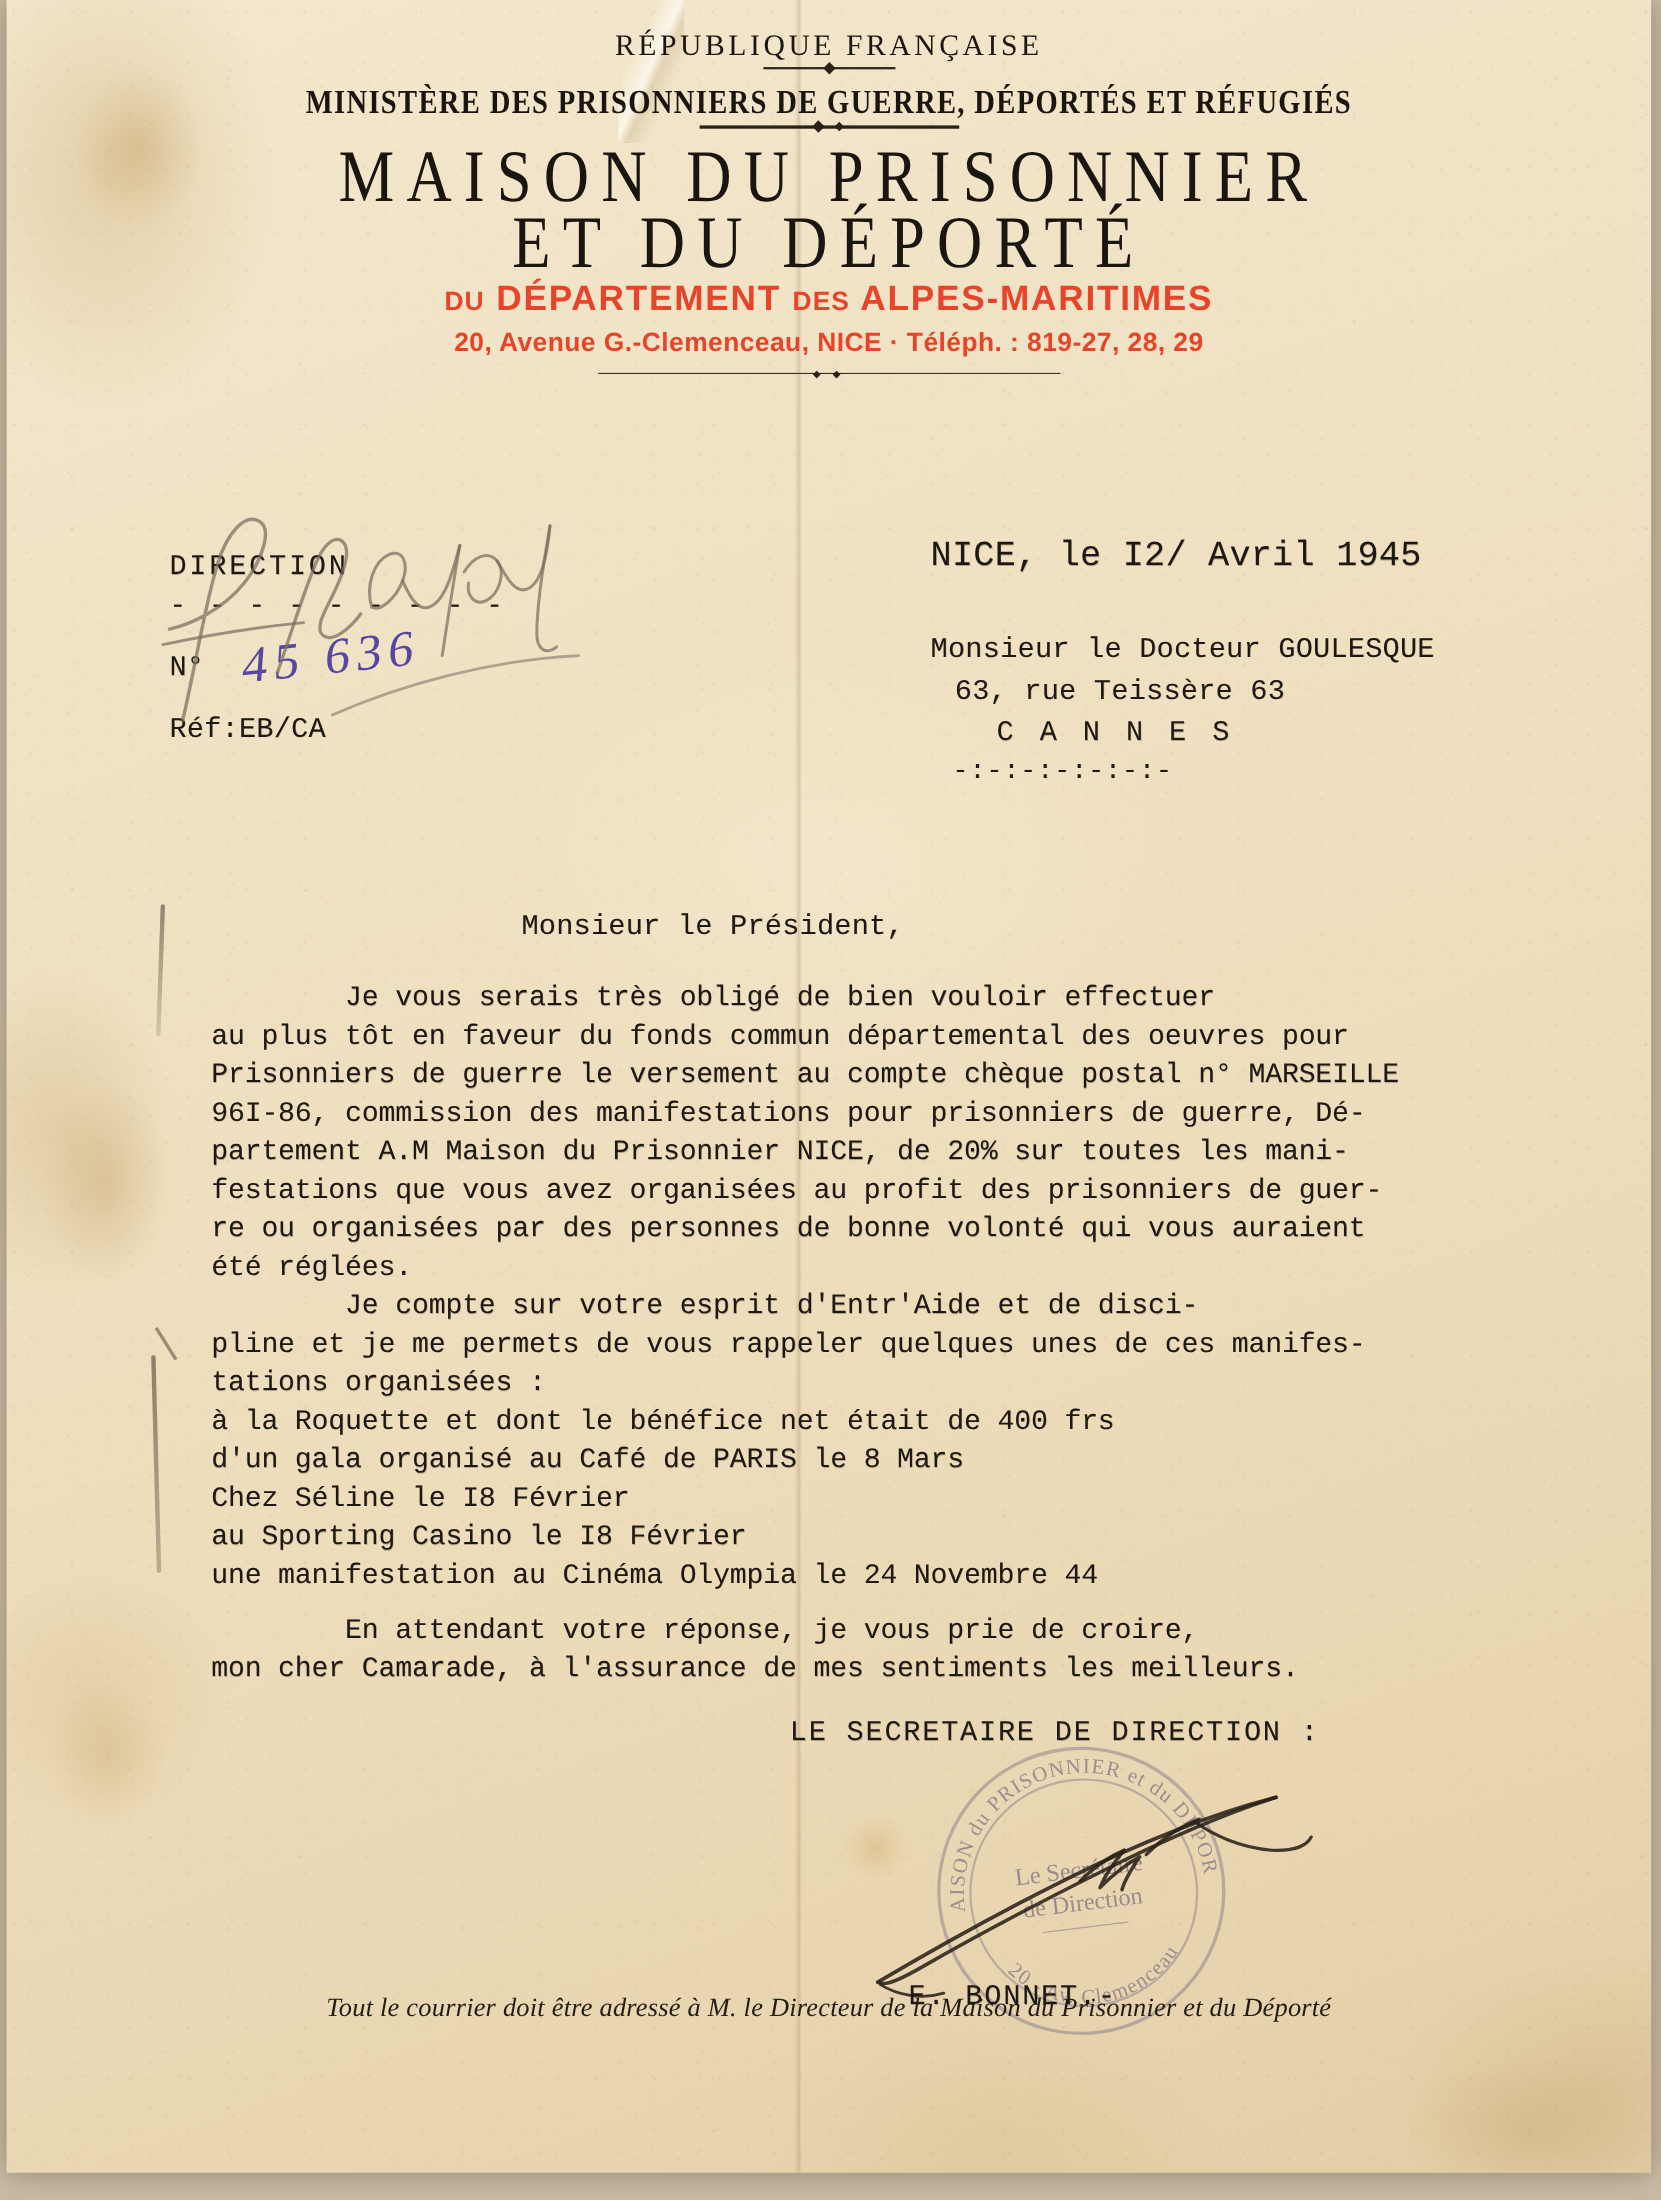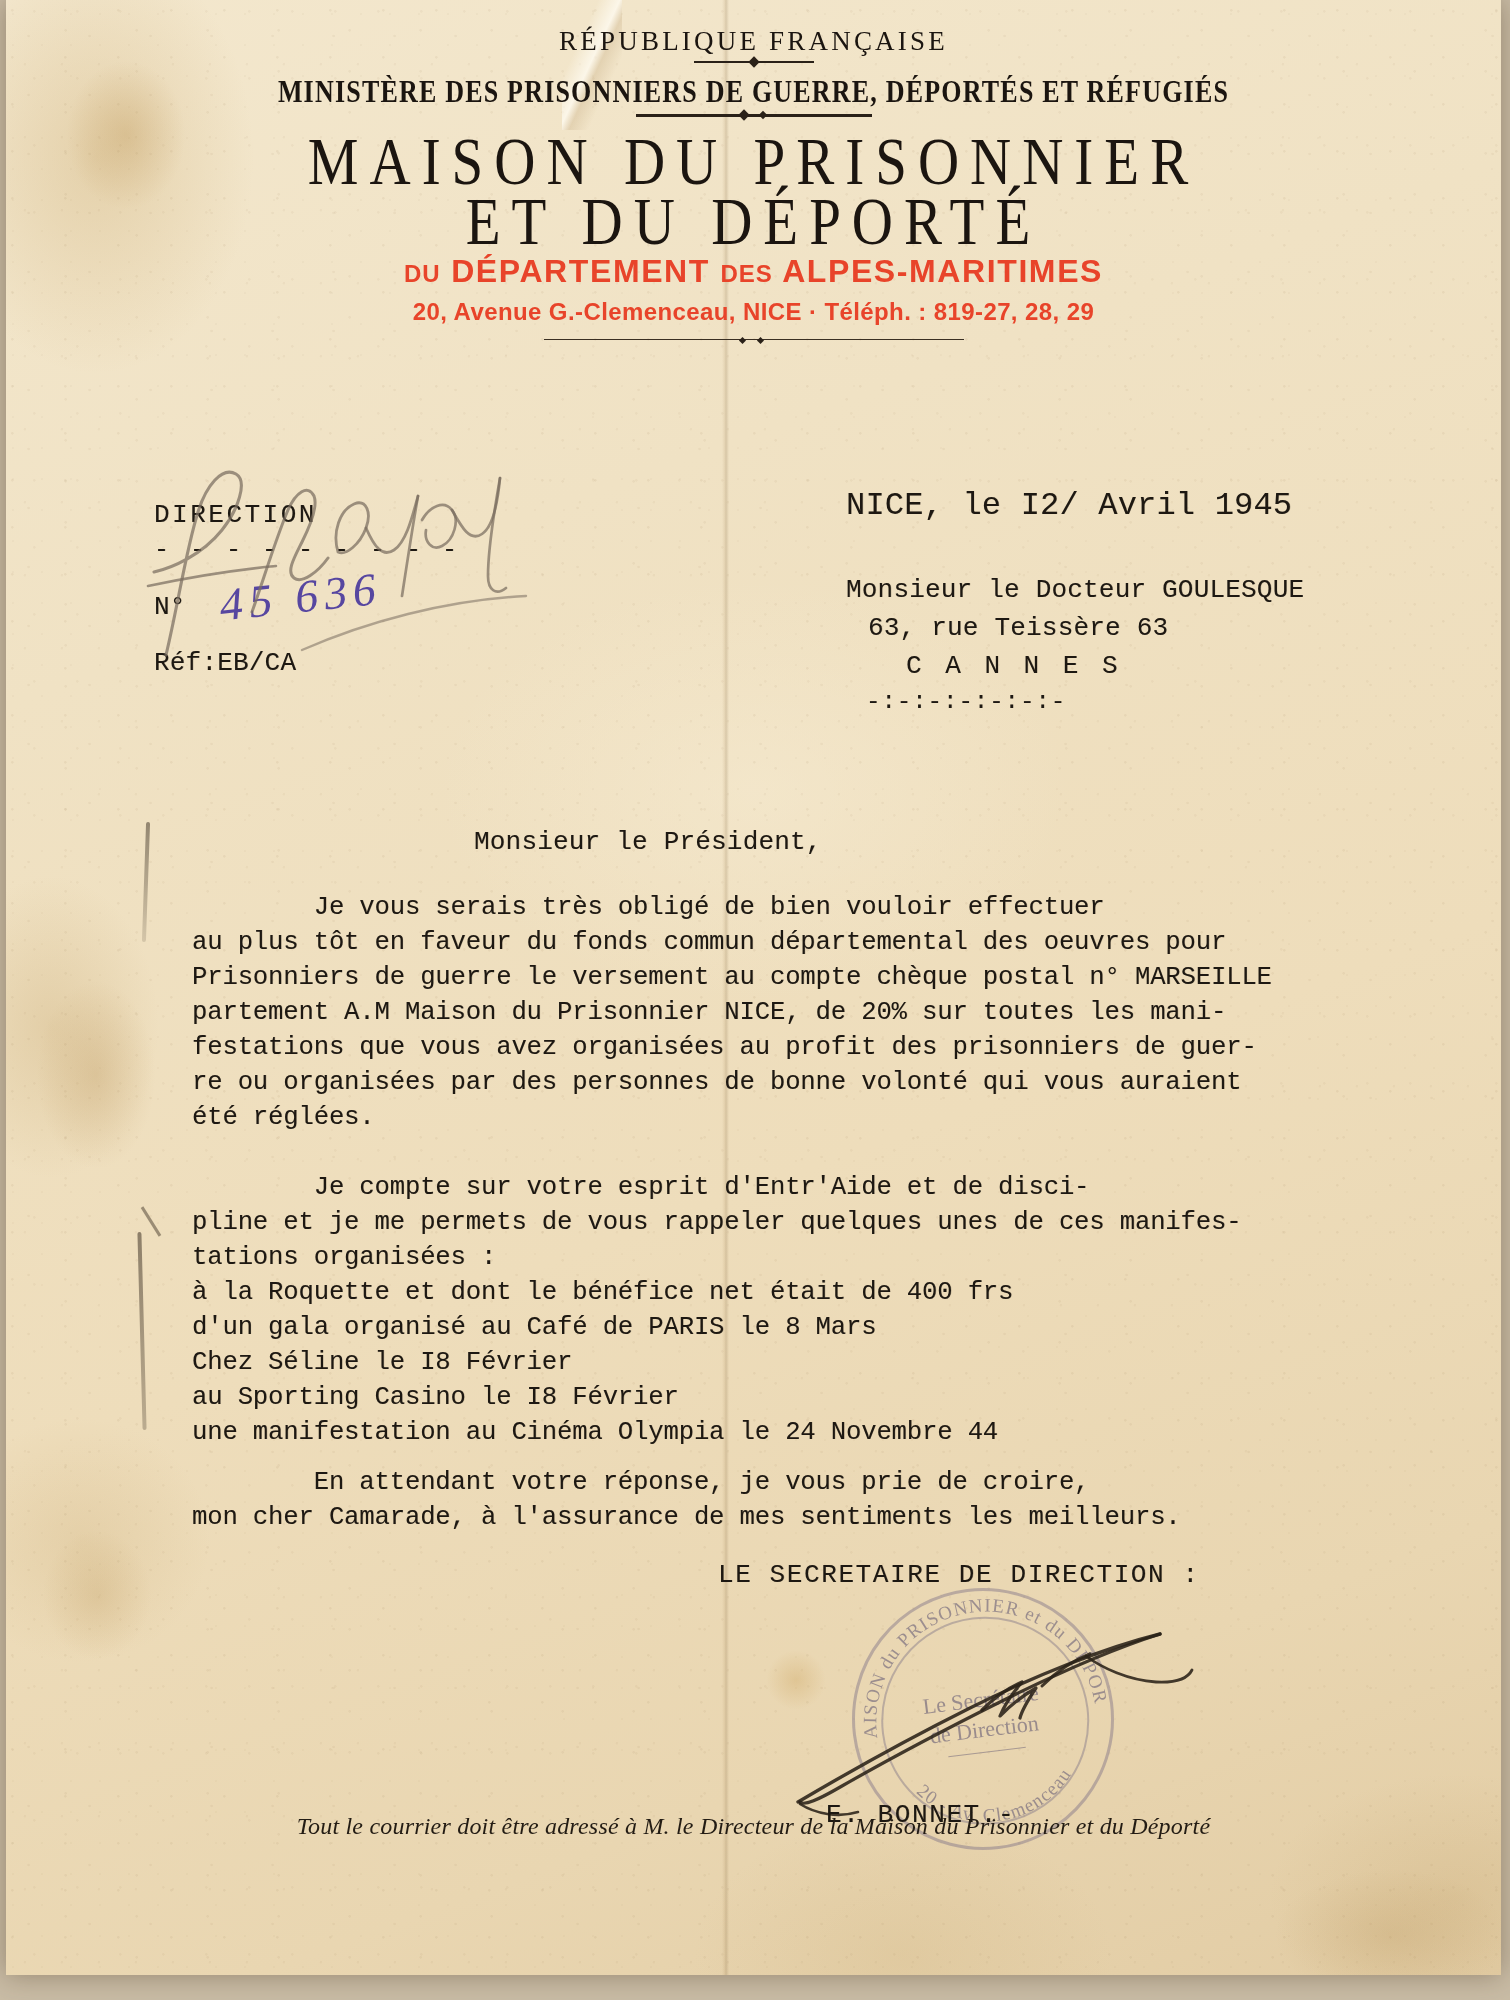--- a/index.html
+++ b/index.html
@@ -304,20 +304,21 @@
     <div class="tw" id="salut">Monsieur le Président,</div>
 
     <div id="penMarkLeftTop"></div>
     <div id="penTickMid"></div>
     <div id="penMarkLeftMid"></div>
 
     <div class="para" id="para1">
         <div class="ln">        Je vous serais très obligé de bien vouloir effectuer</div>
         <div class="ln">au plus tôt en faveur du fonds commun départemental des oeuvres pour</div>
         <div class="ln">Prisonniers de guerre le versement au compte chèque postal n° MARSEILLE</div>
+        <div class="ln">96I-86, commission des manifestations pour prisonniers de guerre, Dé-</div>
         <div class="ln">partement A.M Maison du Prisonnier NICE, de 20% sur toutes les mani-</div>
         <div class="ln">festations que vous avez organisées au profit des prisonniers de guer-</div>
         <div class="ln">re ou organisées par des personnes de bonne volonté qui vous auraient</div>
         <div class="ln">été réglées.</div>
       </div>
     <div class="para" id="para2">
         <div class="ln">        Je compte sur votre esprit d'Entr'Aide et de disci-</div>
         <div class="ln">pline et je me permets de vous rappeler quelques unes de ces manifes-</div>
         <div class="ln">tations organisées :</div>
       </div>

